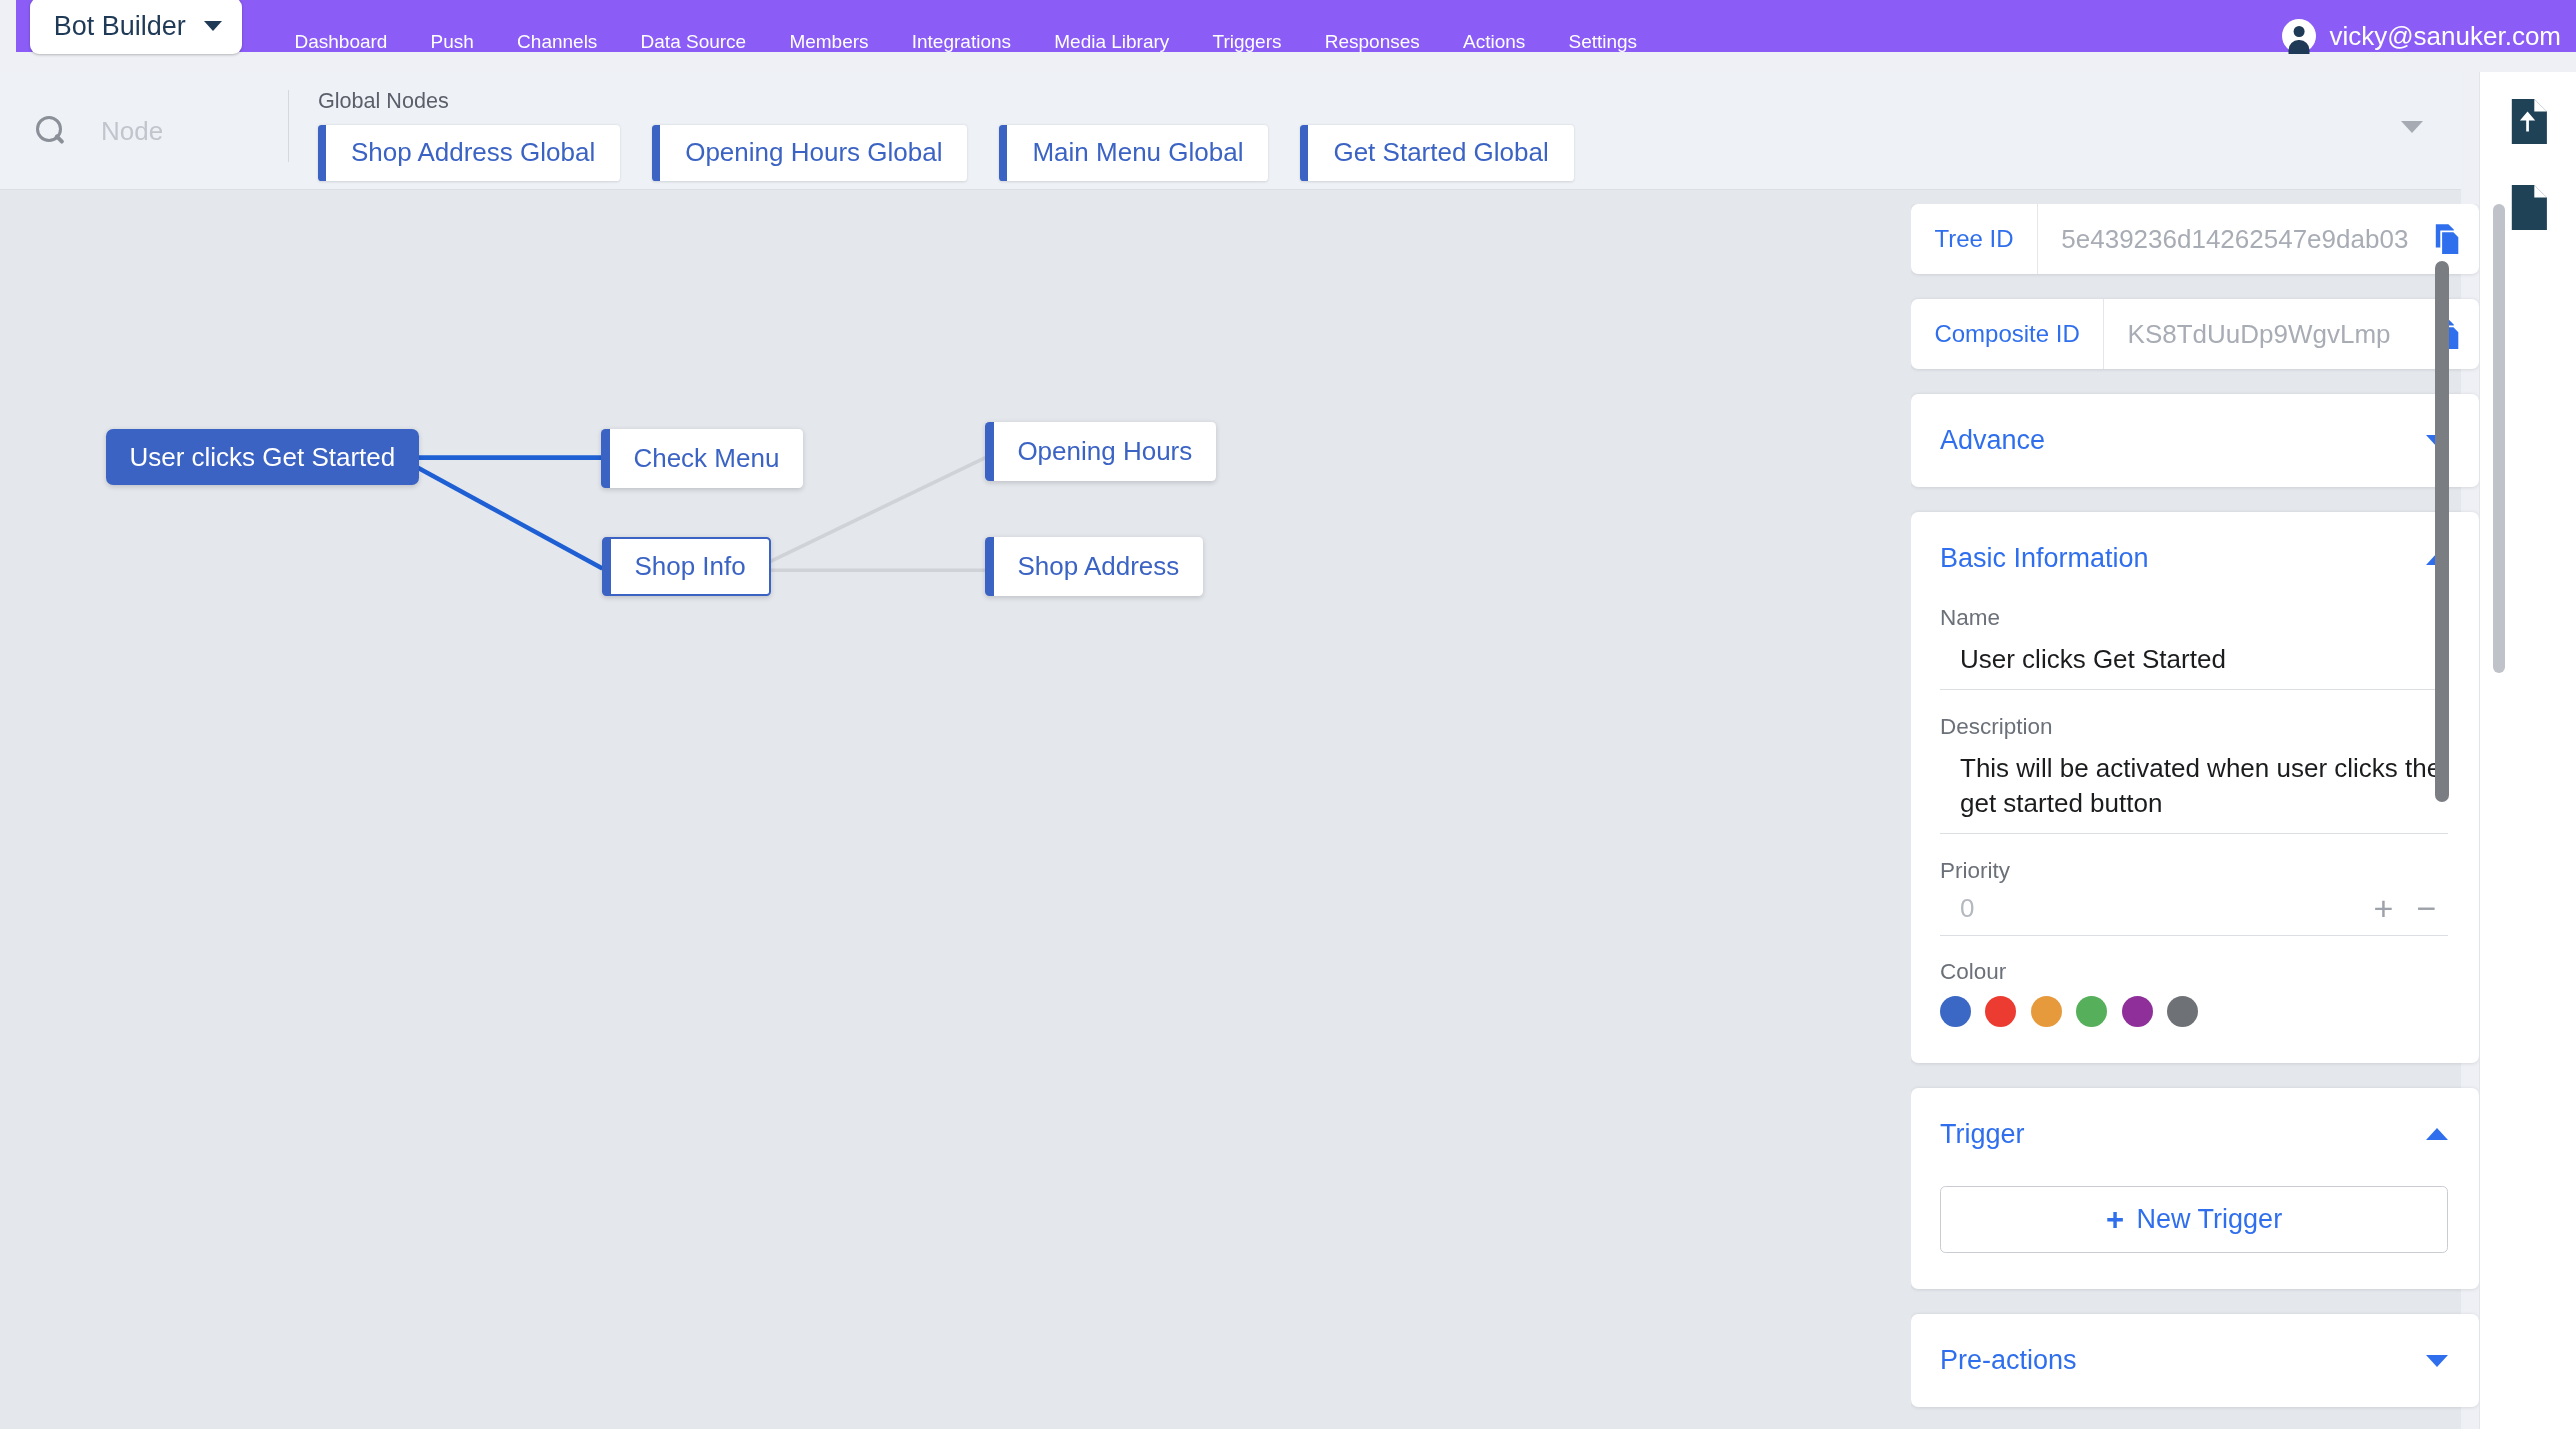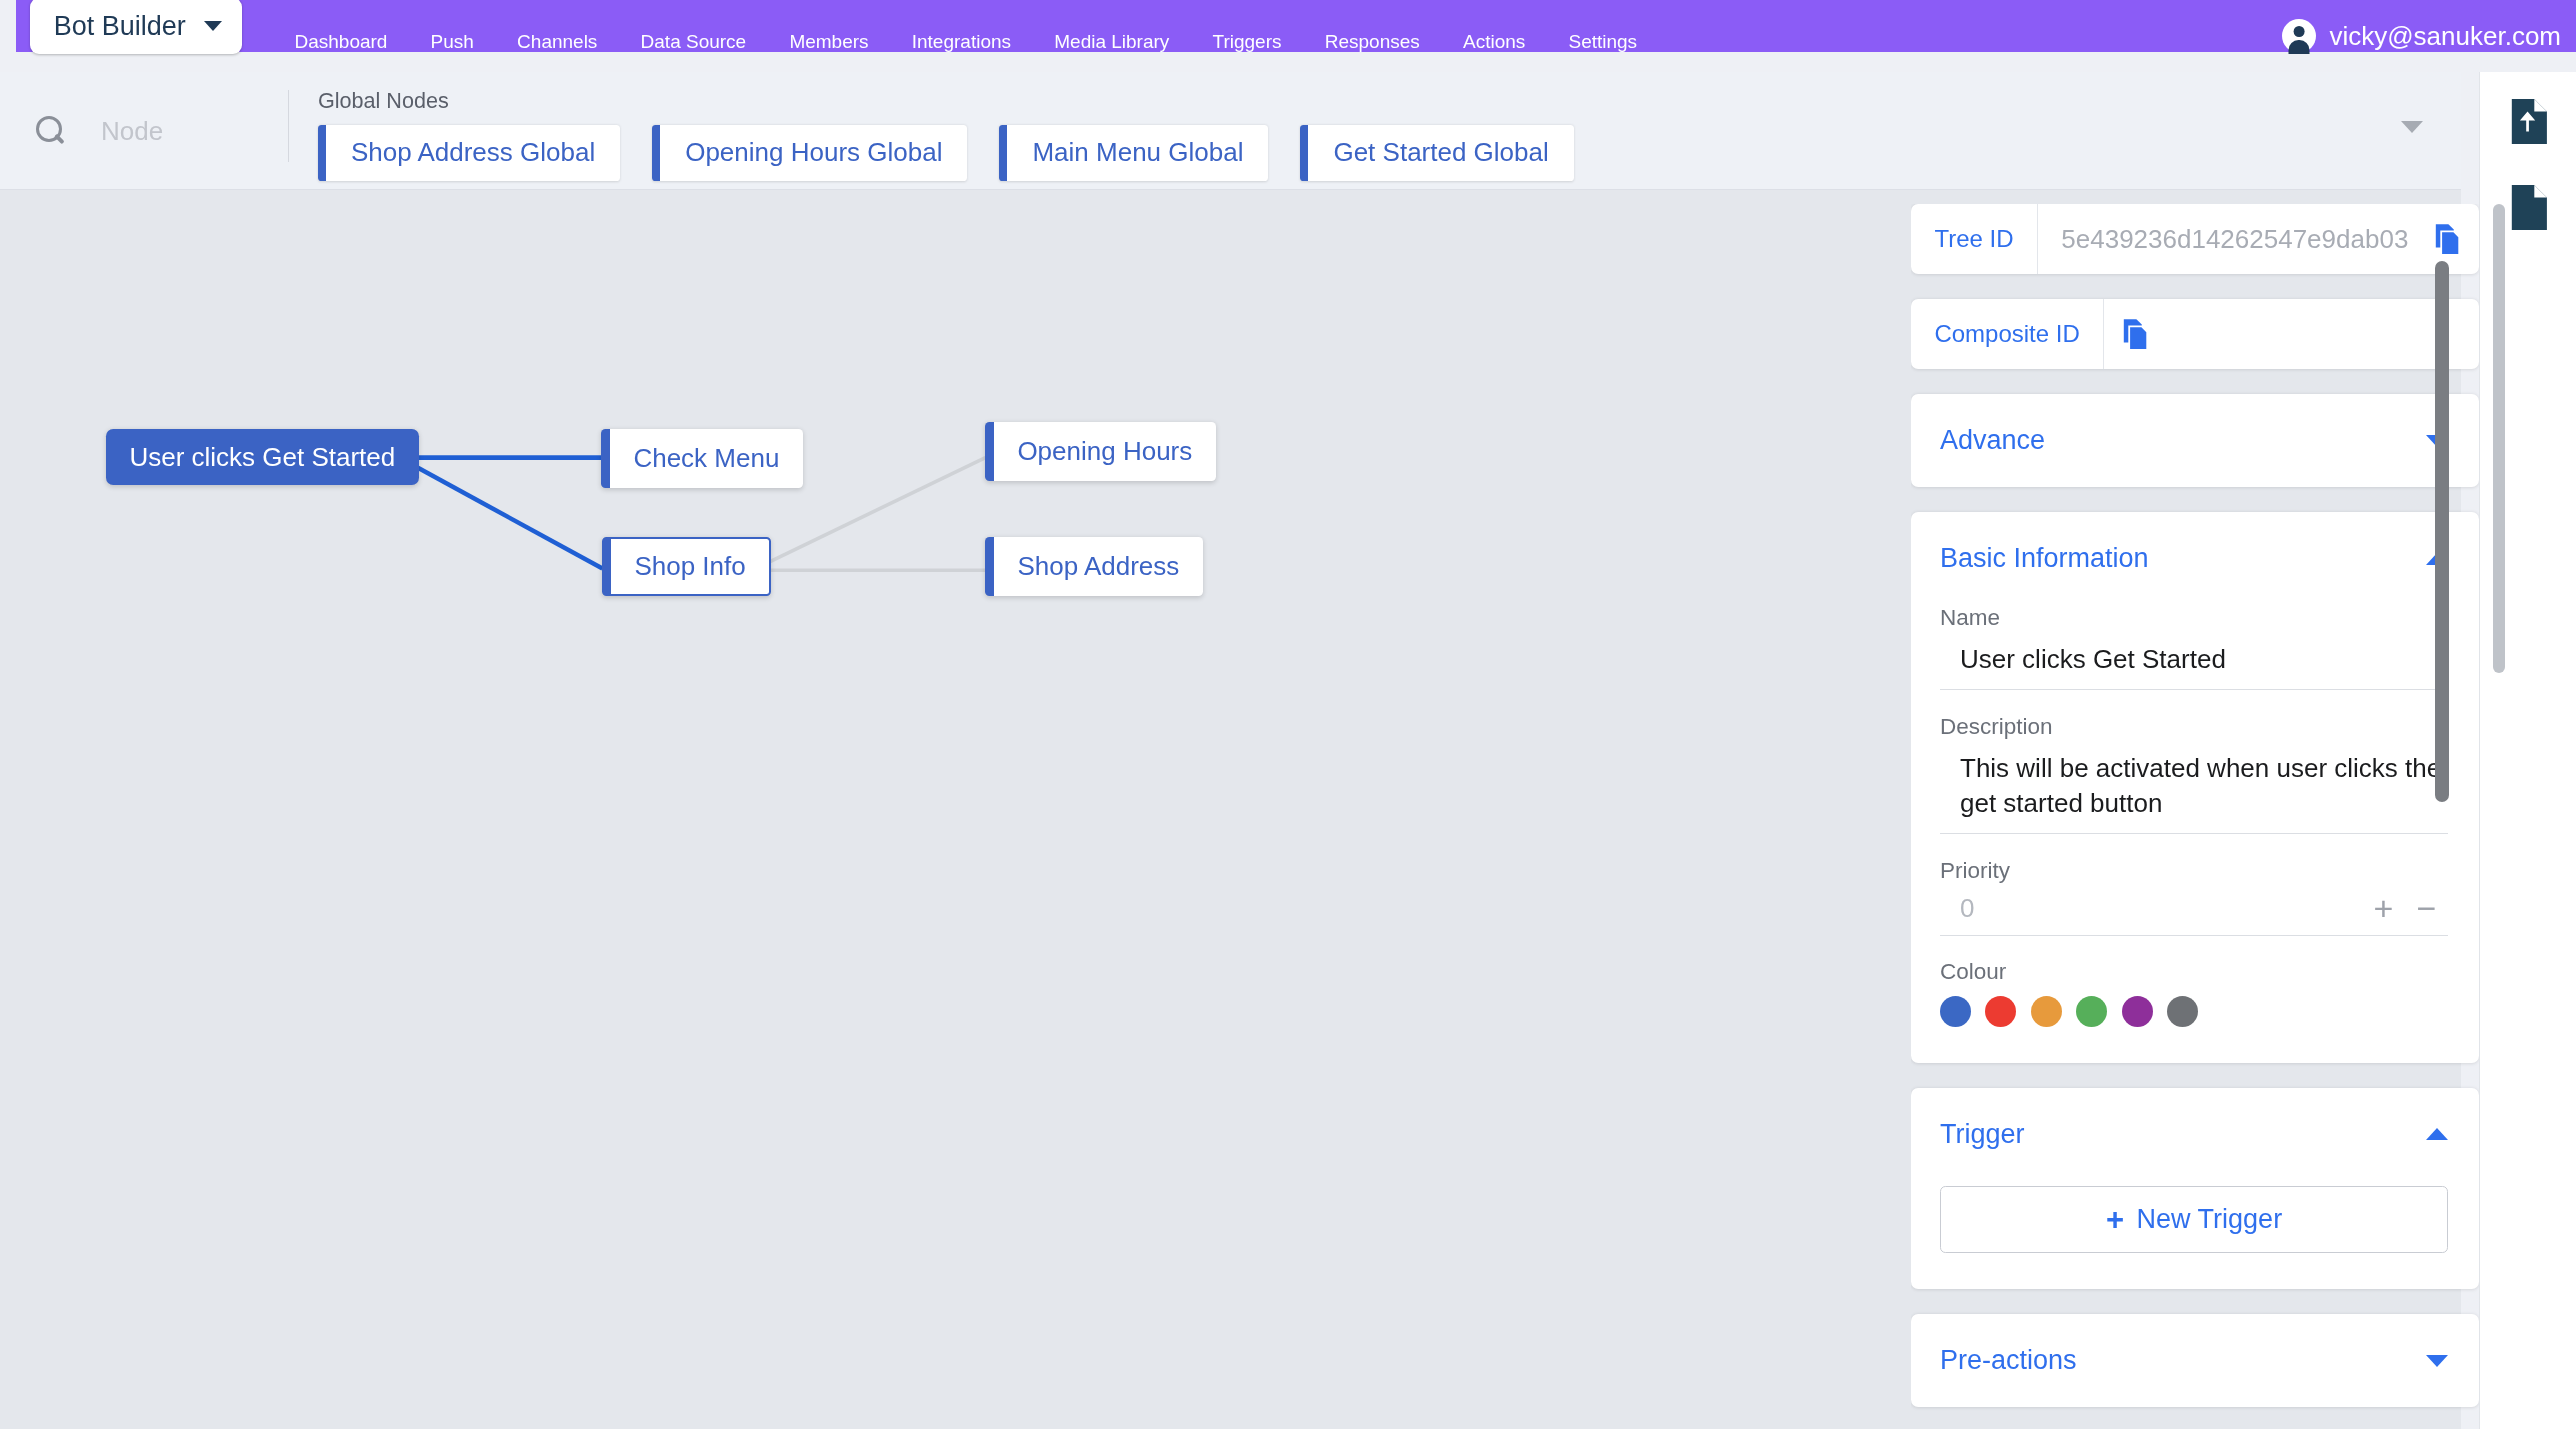--- a/index.html
+++ b/index.html
@@ -342,20 +342,21 @@
     <div class="copy-icon">
       <svg width="27" height="31" viewBox="0 0 30 34" fill="#2f6fed">
         <path d="M2 0 h14 l6 6 v20 h-20 z"></path>
         <path d="M8 8 h14 l6 6 v20 h-20 z" fill="#2f6fed" stroke="#ffffff" stroke-width="2"></path>
       </svg>
     </div>
   </div>
 
   <div class="card id-card">
     <div class="id-label">Composite ID</div>
+    <div class="id-value">KS8TdUuDp9WgvLmp</div>
     <div class="copy-icon">
       <svg width="27" height="31" viewBox="0 0 30 34" fill="#2f6fed">
         <path d="M2 0 h14 l6 6 v20 h-20 z"></path>
         <path d="M8 8 h14 l6 6 v20 h-20 z" fill="#2f6fed" stroke="#ffffff" stroke-width="2"></path>
       </svg>
     </div>
   </div>
 
   <div class="card">
     <div class="section-head">

